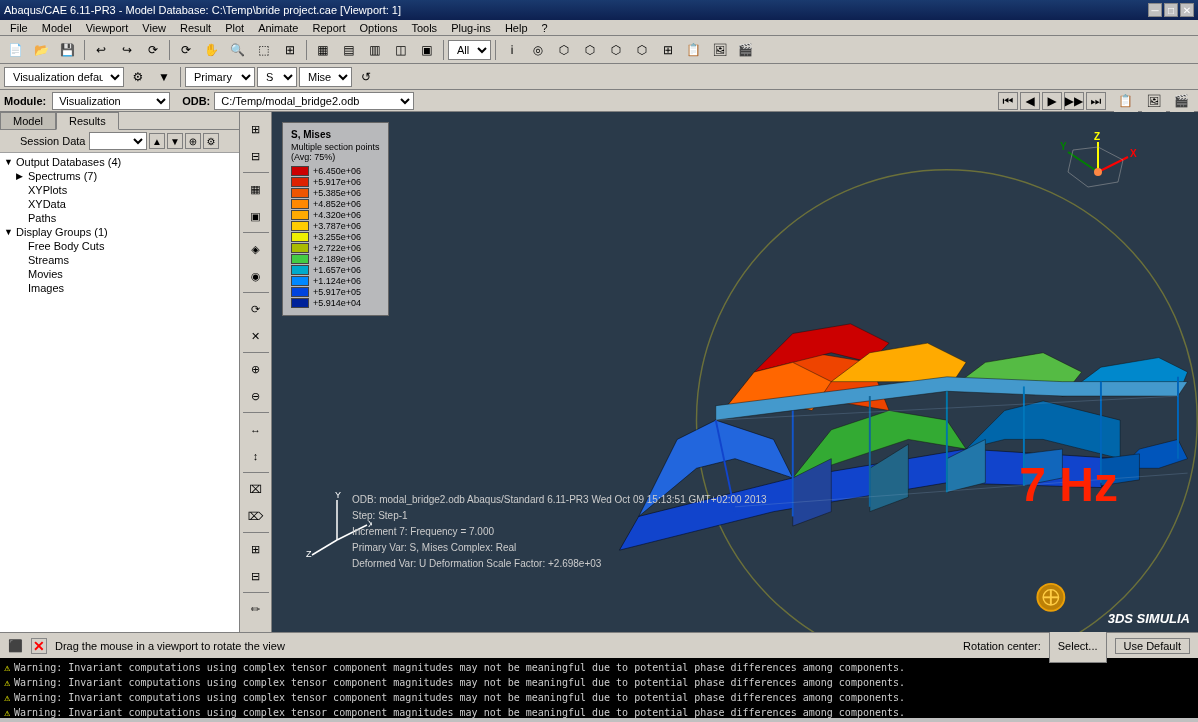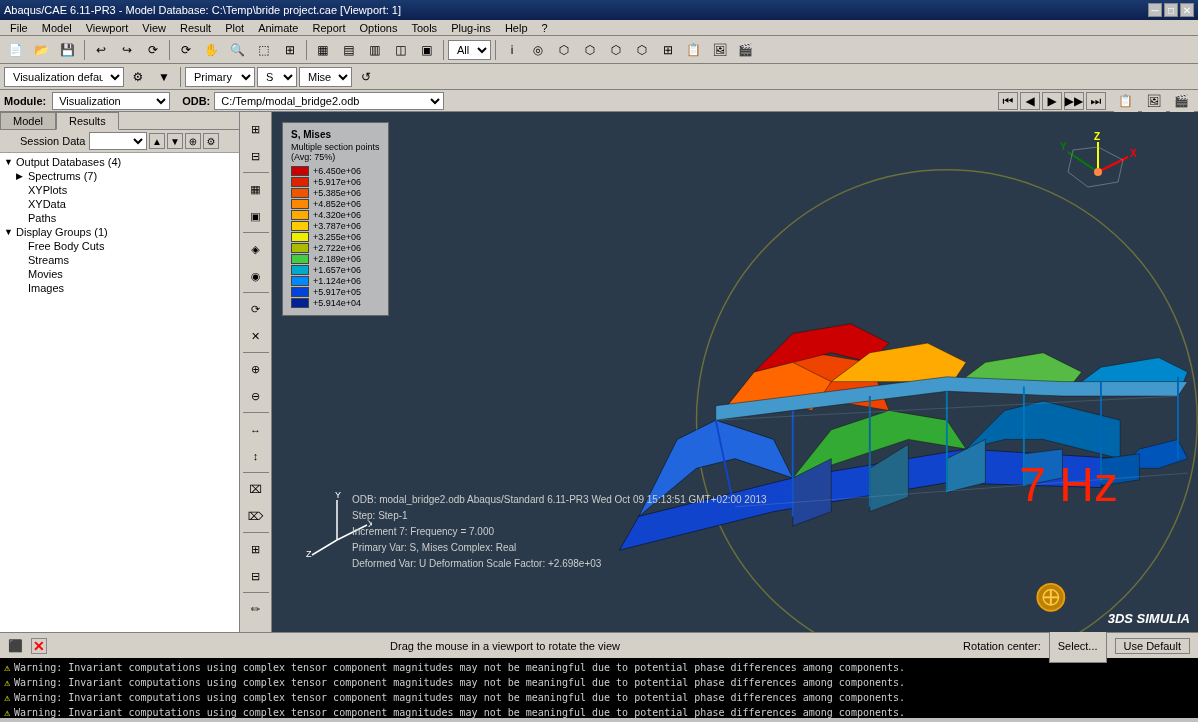--- a/index.html
+++ b/index.html
@@ -209,21 +209,21 @@
       height: 80px;
     }
 
     
     #hz-label {
       position: absolute;
       bottom: 120px;
       right: 80px;
       color: #ff2200;
       font-size: 48px;
-      font-weight: normal;
+      font-weight: bold;
       font-family: Arial, sans-serif;
     }
 
     
     #viewport-info {
       position: absolute;
       bottom: 60px;
       left: 80px;
       color: #cccccc;
       font-size: 10px;
@@ -405,21 +405,21 @@
   </select>
   <div class="toolbar-btn">↺</div>
 </div>
 
 <div id="module-bar">
   <span class="module-label">Module:</span>
   <select class="module-select" style="width:118px">
     <option>Visualization</option>
   </select>
   <span class="odb-label">ODB:</span>
-  <select class="module-select" style="width:230px">
+  <select class="module-select" style="width:200px">
     <option>C:/Temp/modal_bridge2.odb</option>
   </select>
   <div id="anim-controls">
     <div class="anim-btn">⏮</div>
     <div class="anim-btn">◀</div>
     <div class="anim-btn">▶</div>
     <div class="anim-btn">▶▶</div>
     <div class="anim-btn">⏭</div>
   </div>
   <div class="toolbar-btn" style="margin-left:4px">📋</div>
@@ -666,21 +666,21 @@
       <div>Deformed Var: U   Deformation Scale Factor: +2.698e+03</div>
     </div>
 
     <div id="simulia-logo">3DS SIMULIA</div>
   </div>
 </div>
 
 <div id="status-bar">
   <span style="cursor:pointer; font-size:12px; color:#888;">⬛</span>
   <span style="cursor:pointer; color:red; font-weight:bold; font-size:14px; width:16px; height:16px; border:1px solid #888; display:inline-flex; align-items:center; justify-content:center;">✕</span>
-  <span style="flex:1; text-align:center;">Drag the mouse in a viewport to rotate the view</span>
+  <span style="flex:1; ">Drag the mouse in a viewport to rotate the view</span>
   <span>Rotation center:</span>
   <button class="select-btn" style="padding:10px 8px; background:#d4d0c8; border:1px solid #808080; font-size:11px; cursor:pointer;">Select...</button>
   <button class="default-btn" style="padding:1px 8px; background:#d4d0c8; border:1px solid #808080; font-size:11px; cursor:pointer;">Use Default</button>
 </div>
 
 <div id="warning-log">
 <div class="warning-row">
       <span class="warning-icon">⚠</span>
       <span>Warning:  Invariant computations using complex tensor component magnitudes may not be meaningful due to potential phase differences among components.</span>
     </div>

